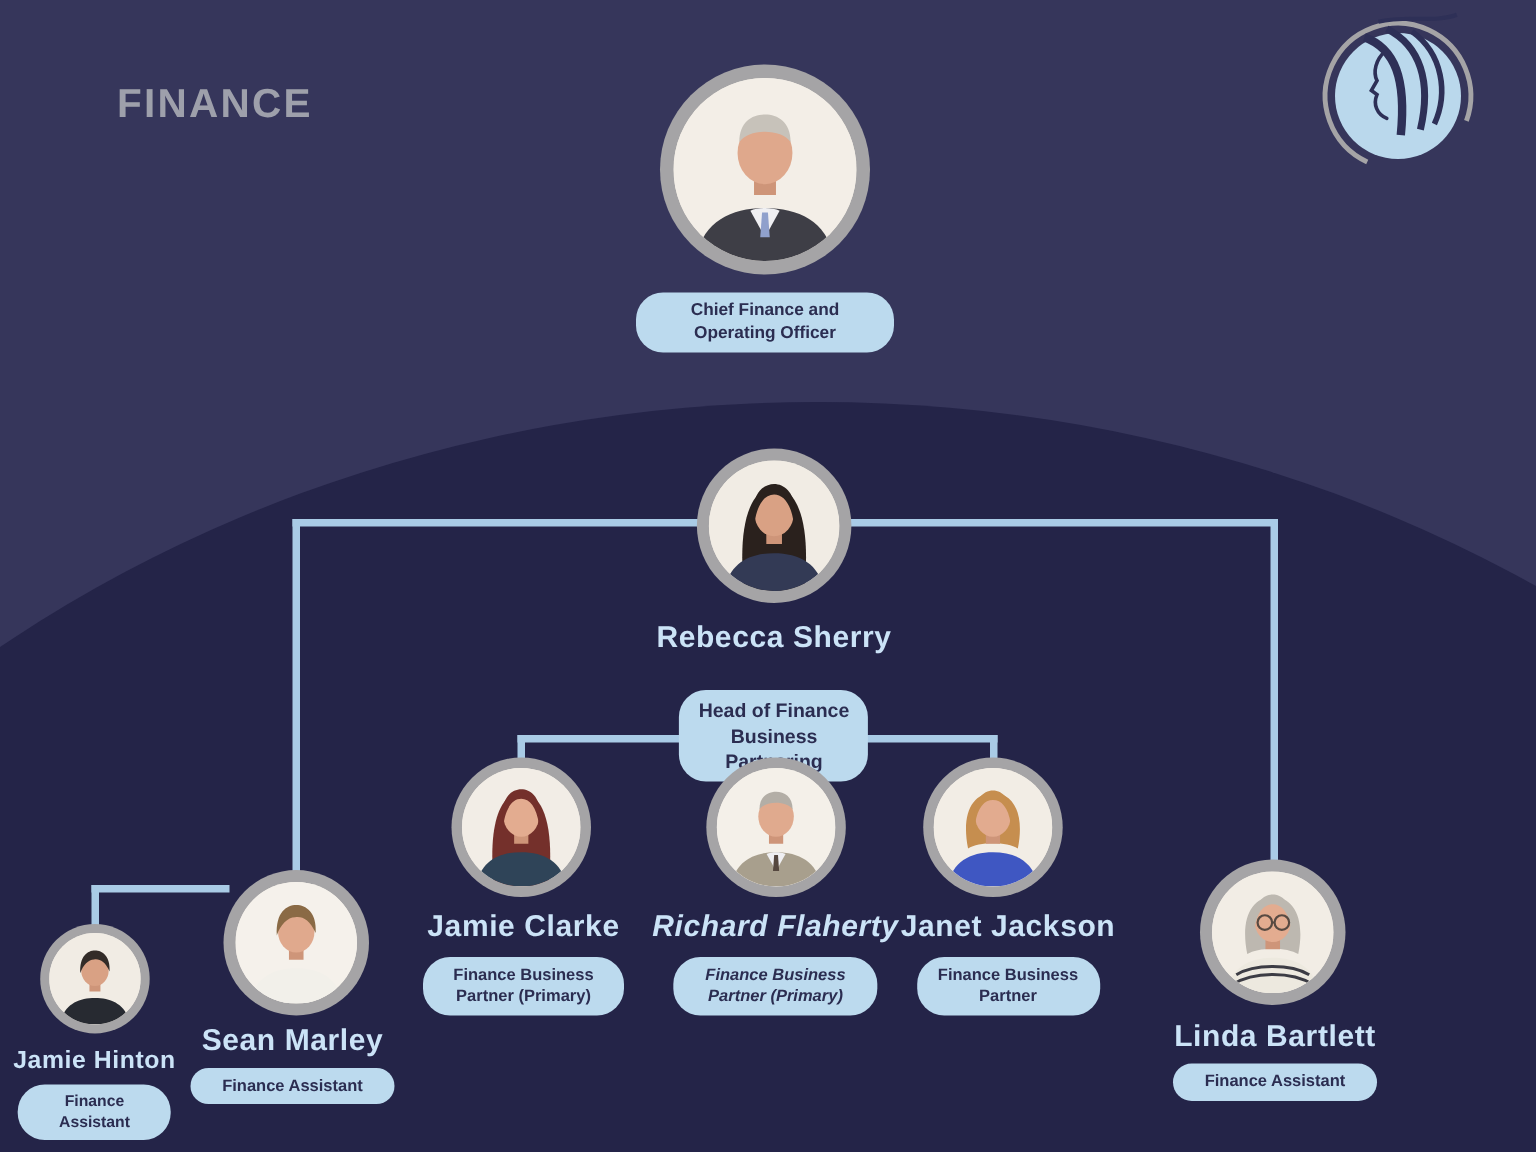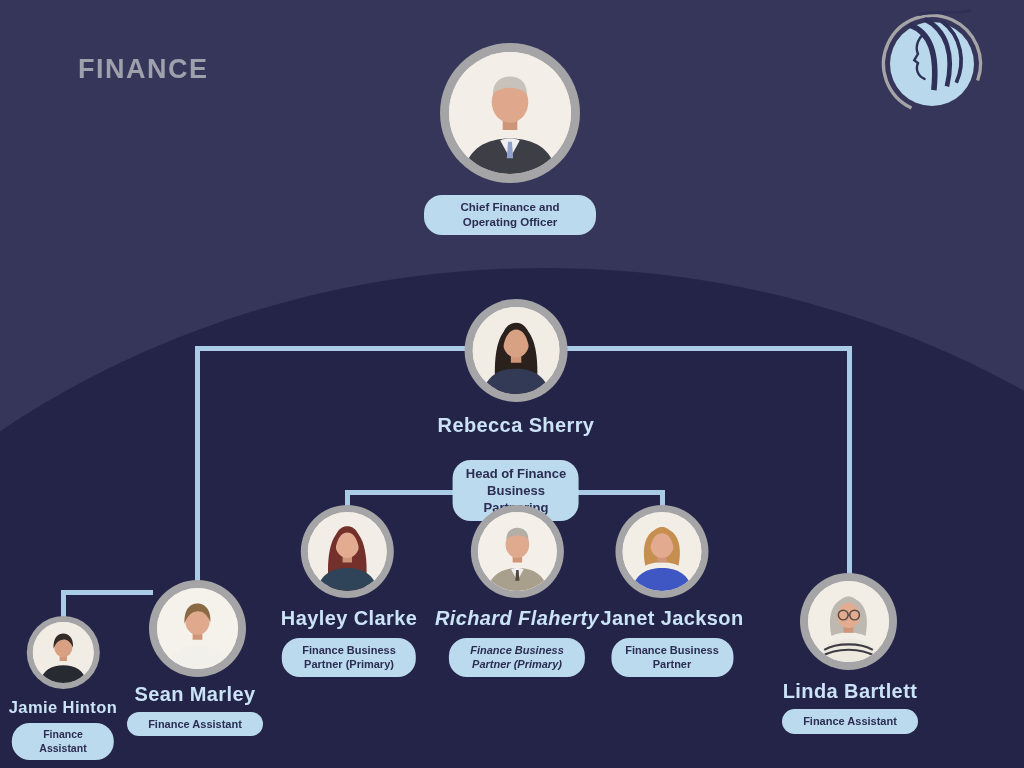--- a/index.html
+++ b/index.html
@@ -115,21 +115,21 @@
     <rect width="100" height="100" fill="#F2EDE6"></rect>
               <path d="M27,100 C22,52 30,22 50,20 C70,22 78,52 73,100 Z" fill="#74302B"></path>
     <path d="M44,50 h12 v14 h-12 z" fill="#CE9579"></path>
               <path d="M12,100 C15,79 31,71 50,71 C69,71 85,79 88,100 Z" fill="#2F4458"></path>
     <ellipse cx="50" cy="41" rx="15" ry="17" fill="#E3AC90"></ellipse>
               <path d="M35,48 C31,27 41,18 50,18 C59,18 69,27 65,48 C63,33 57,26 50,26 C43,26 37,33 35,48 Z" fill="#74302B"></path>
   </svg>
           </span>
     </div>
     <div class="textcol" style="transform: translateX(2px);">
-      <div class="pname" style="font-size: 20px; margin-top: 9px;">Hayley Clarke</div>
+      <div class="pname" style="font-size: 20px; margin-top: 9px;">Jamie Clarke</div>
       <div class="badge" style="width: 134px; margin-top: 9px; font-size: 11px;">Finance Business Partner (Primary)</div>
     </div>
   </div>
       <div class="person" style="left: 517px; top: 504.5px; font-style: italic;">
     <div class="ring" style="height: 93px; width: 93px; padding: 7px;">
       <span class="photo" style="height: 79px; width: 79px;">
             <svg viewBox="0 0 100 100" preserveAspectRatio="xMidYMid slice" aria-hidden="true">
     <rect width="100" height="100" fill="#F4F0E9"></rect>
     <path d="M44,50 h12 v14 h-12 z" fill="#CE9579"></path>
               <path d="M12,100 C15,79 31,71 50,71 C69,71 85,79 88,100 Z" fill="#A89F8D"></path>

